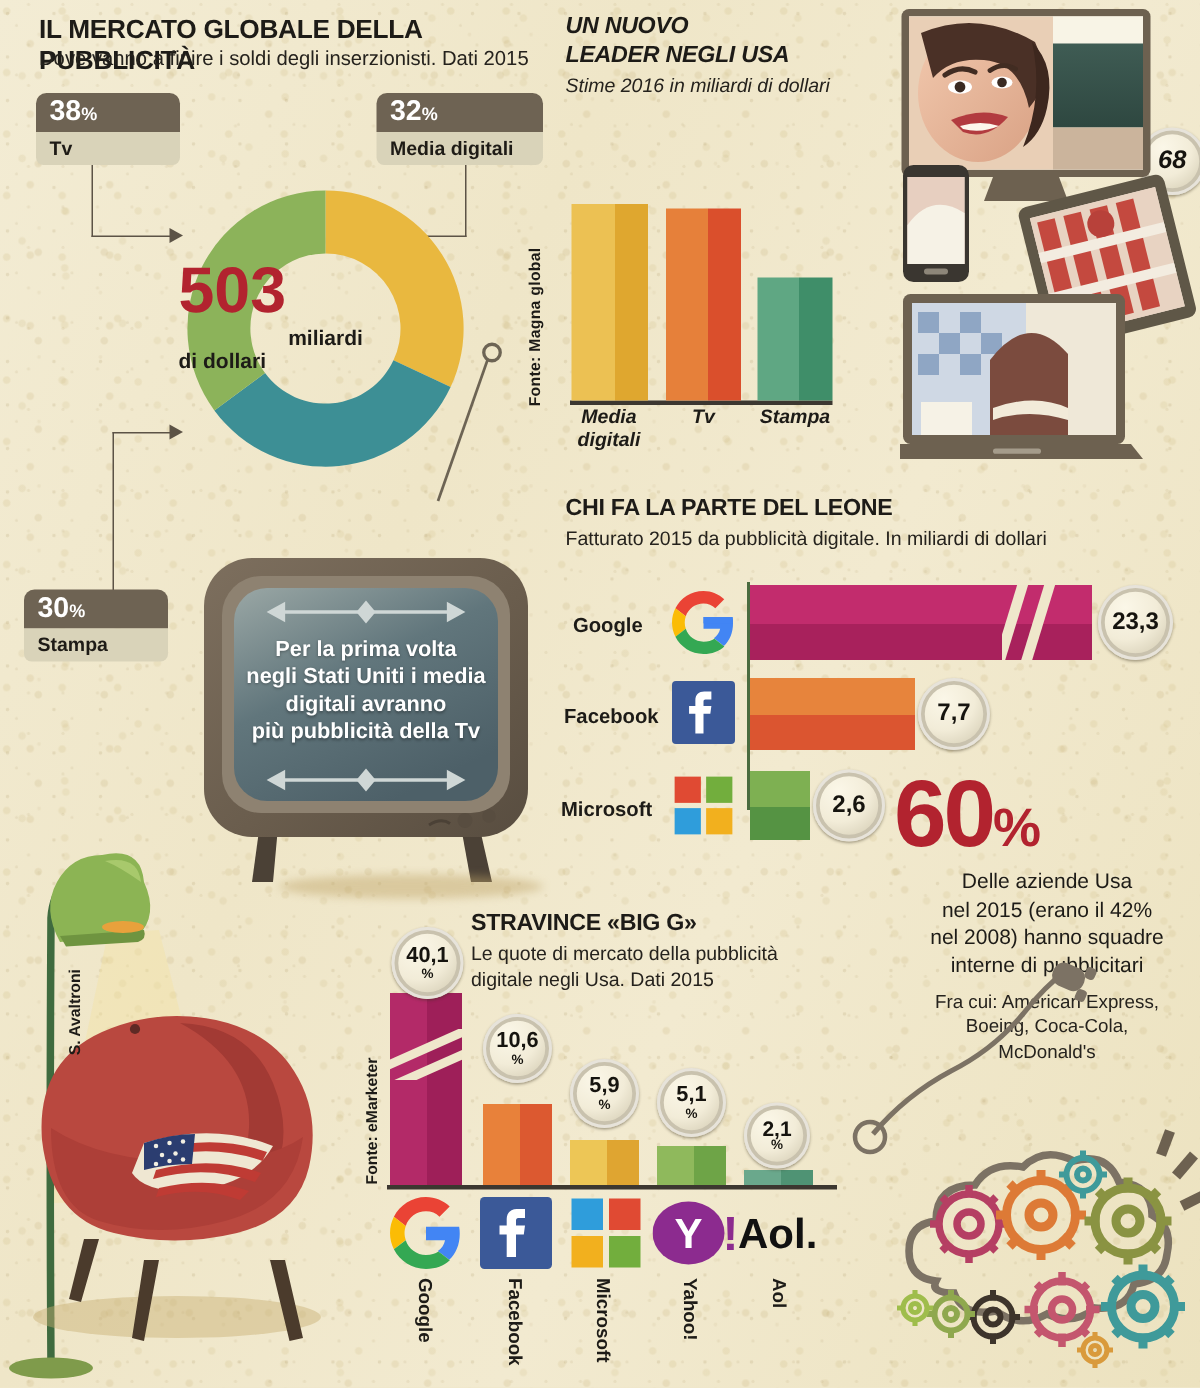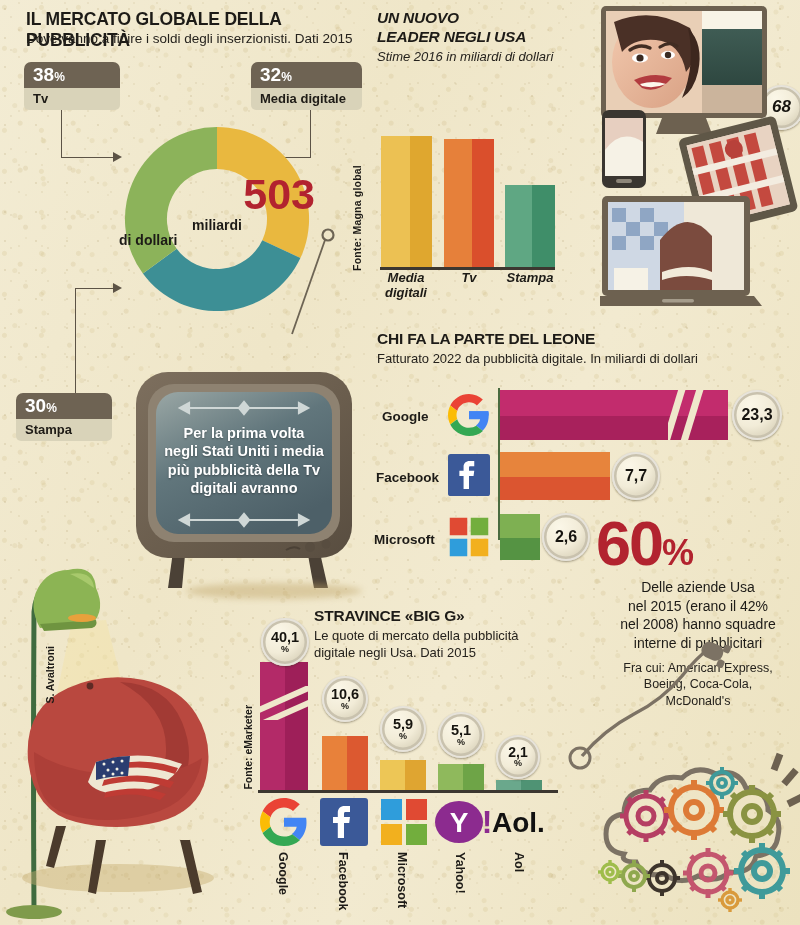--- a/index.html
+++ b/index.html
@@ -82,21 +82,21 @@
       <div class="top">
         <span>38</span><small>%</small>
       </div>
       <div class="bot">Tv</div>
     </div>
 
     <div class="tagbox" style="left:251px;top:62px;width:111px;">
       <div class="top">
         <span>32</span><small>%</small>
       </div>
-      <div class="bot">Media digitale</div>
+      <div class="bot">Media digitali</div>
     </div>
 
     <div class="tagbox" style="left:16px;top:393px;width:96px;">
       <div class="top">
         <span>30</span><small>%</small>
       </div>
       <div class="bot">Stampa</div>
     </div>
 
     <div style="position:absolute;left:119px;top:121px;width:196px;height:196px;">
@@ -104,21 +104,21 @@
 
         <g transform="translate(98,98)">
 
           <path d="M 0,-92 A 92,92 0 0 1 83.4,39 L 45.3,21.2 A 50,50 0 0 0 0,-50 Z" fill="#e9b83f"></path>
 
           <path d="M 83.4,39 A 92,92 0 0 1 -74.1,54.6 L -40.3,29.7 A 50,50 0 0 0 45.3,21.2 Z" fill="#3d8f95"></path>
 
           <path d="M -74.1,54.6 A 92,92 0 0 1 0,-92 L 0,-50 A 50,50 0 0 0 -40.3,29.7 Z" fill="#8cb35a"></path>
         </g>
       </svg>
-      <div style="position:absolute;left:0;top:52px;width:196px;text-align:right;font-size:43px;font-weight:bold;color:#b2232f;line-height:1;">503</div>
+      <div style="position:absolute;left:0;top:52px;width:196px;text-align:left;font-size:43px;font-weight:bold;color:#b2232f;line-height:1;">503</div>
       <div style="position:absolute;left:0;top:97px;width:196px;text-align:center;font-size:14px;font-weight:bold;color:#1d1b17;line-height:1.12;">miliardi</div>
       <div style="position:absolute;left:0;top:112px;width:196px;text-align:left;font-size:14px;font-weight:bold;color:#1d1b17;line-height:1.12;">di dollari</div>
     </div>
   </div>
 
   <div style="position:absolute;left:351px;top:165px;font-size:10.5px;font-weight:bold;color:#1d1b17;
               writing-mode:vertical-rl;transform:rotate(180deg);letter-spacing:.2px;">Fonte: Magna global</div>
 
   <svg style="position:absolute;left:290px;top:228px;" width="80" height="110">
     <circle cx="38" cy="7" r="5.5" fill="none" stroke="#6d6454" stroke-width="2.2"></circle>
@@ -229,21 +229,21 @@
       <path d="M60,240 q26,-34 52,-4 v54 h-52 z" fill="#7b4b3e"></path>
       <path d="M62,272 q28,-10 50,0 l0,8 q-26,-8 -50,0 z" fill="#f2ead9"></path>
       <rect x="14" y="268" width="34" height="22" fill="#f6f2e6"></rect>
       <path d="M0,296 h154 l8,10 h-170 z" fill="#6d6150"></path>
       <rect x="62" y="299" width="32" height="3.5" rx="1.7" fill="#a59c8b"></rect>
     </g>
   </svg>
 
   <div style="position:absolute;left:372px;top:322px;width:428px;height:240px;">
     <div class="ttl" style="position:absolute;left:5px;top:8px;font-size:15.5px;">CHI FA LA PARTE DEL LEONE</div>
-    <div class="sub" style="position:absolute;left:5px;top:29px;font-size:13px;">Fatturato 2022 da pubblicità digitale. In miliardi di dollari</div>
+    <div class="sub" style="position:absolute;left:5px;top:29px;font-size:13px;">Fatturato 2015 da pubblicità digitale. In miliardi di dollari</div>
 
     <div style="position:absolute;left:126px;top:66px;width:2px;height:152px;background:#4a6b3f;"></div>
 
     <div style="position:absolute;left:0;top:66px;">
       <div style="position:absolute;left:10px;top:21px;font-size:13.5px;font-weight:bold;color:#1d1b17;">Google</div>
       <svg style="position:absolute;left:76px;top:6px;" width="42" height="42" viewBox="0 0 48 48">
         <path fill="#EA4335" d="M24 9.5c3.5 0 6.6 1.2 9 3.6l6.8-6.8C35.6 2.4 30.2 0 24 0 14.6 0 6.5 5.4 2.6 13.2l7.9 6.1C12.4 13.5 17.7 9.5 24 9.5z"></path>
         <path fill="#4285F4" d="M46.5 24.5c0-1.6-.1-3.2-.4-4.7H24v9h12.7c-.6 3-2.3 5.5-4.8 7.2l7.6 5.9c4.4-4.1 7-10.2 7-17.4z"></path>
         <path fill="#FBBC05" d="M10.5 28.7c-.5-1.5-.8-3-.8-4.7s.3-3.2.8-4.7l-7.9-6.1C1 16.3 0 20 0 24s1 7.7 2.6 10.8l7.9-6.1z"></path>
         <path fill="#34A853" d="M24 48c6.5 0 11.9-2.1 15.9-5.8l-7.6-5.9c-2.1 1.4-4.8 2.3-8.3 2.3-6.3 0-11.6-4-13.5-9.8l-7.9 6.1C6.5 42.6 14.6 48 24 48z"></path>
@@ -506,22 +506,22 @@
       <g stroke="#cfd7d6" stroke-width="2.2" fill="#cfd7d6">
         <line x1="50" y1="152" x2="178" y2="152"></line>
         <path d="M50,152 l9,-5 l0,10 z"></path>
           <path d="M178,152 l-9,-5 l0,10 z"></path>
         <path d="M114,146 l5,6 l-5,6 l-5,-6 z"></path>
       </g>
     </svg>
     <div style="position:absolute;left:22px;top:56px;width:184px;text-align:center;color:#fff;font-weight:bold;font-size:14.5px;line-height:1.27;text-shadow:0 1px 2px rgba(0,0,0,.35);">
       <div>Per la prima volta</div>
       <div>negli Stati Uniti i media</div>
+      <div>digitali avranno</div>
       <div>più pubblicità della Tv</div>
-      <div>digitali avranno</div>
     </div>
   </div>
 
   <div style="position:absolute;left:186px;top:583px;width:176px;height:16px;border-radius:50%;background:rgba(190,165,105,.45);filter:blur(3px);"></div>
 
   <svg style="position:absolute;left:0;top:540px;" width="240" height="385">
 
     <path d="M72,82 L106,80 L152,260 L34,262 Z" fill="rgba(245,225,150,.30)"></path>
 
     <g>

